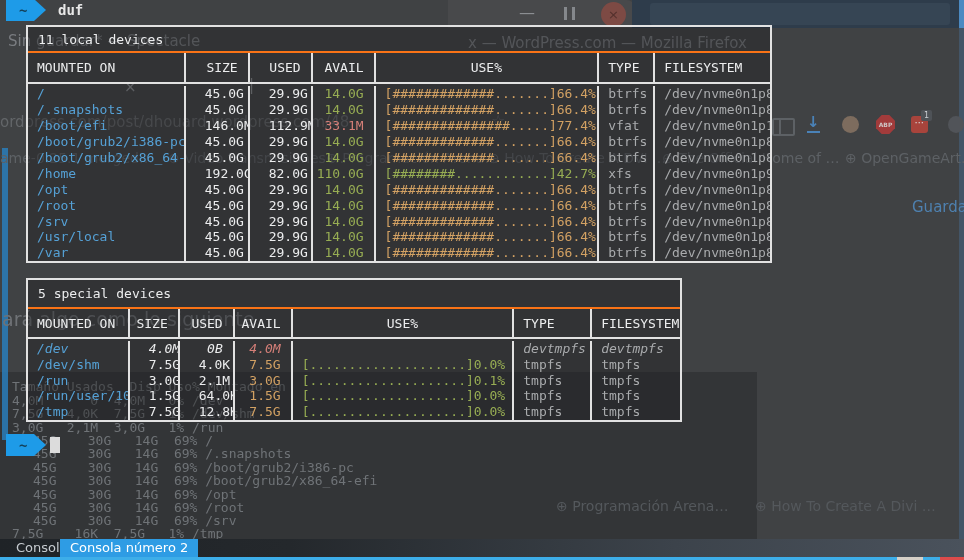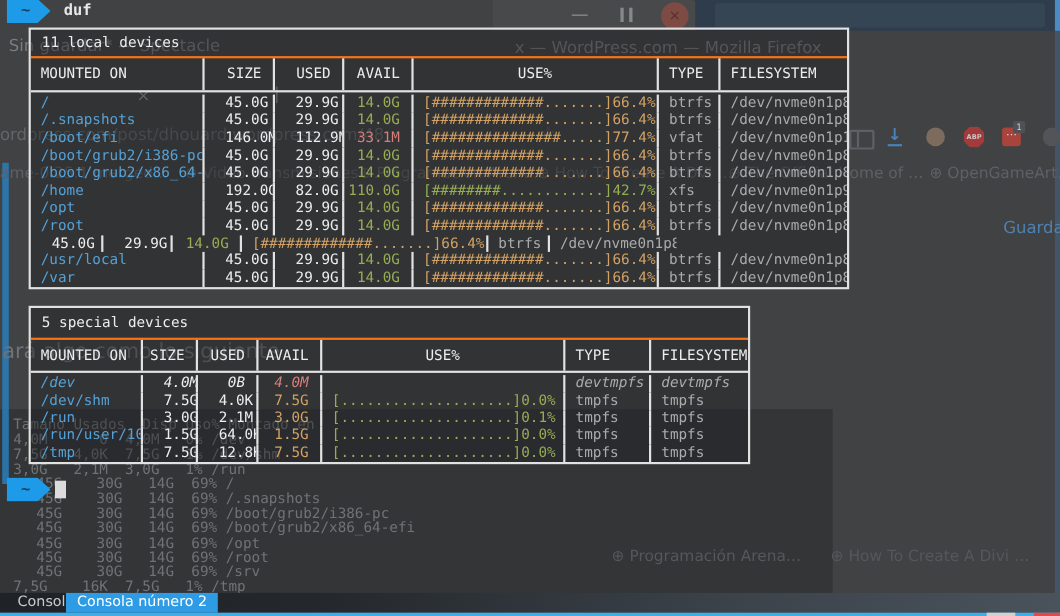--- a/index.html
+++ b/index.html
@@ -226,20 +226,21 @@
           <div class="tbl-row" style="height: 15.95px; line-height: 15.95px;">
             <div class="cell al c-blue" style="width: 156px;">/root</div>
             <div class="cell ar c-white" style="width: 64px;">45.0G</div>
             <div class="cell ar c-white" style="width: 63px;">29.9G</div>
             <div class="cell ar c-green" style="width: 63px;">14.0G</div>
             <div class="cell usecell" style="width: 224px;"><span class="c-orange">[#############.......]</span><span class="c-orange">66.4%</span></div>
             <div class="cell al c-gray" style="width: 56px;">btrfs</div>
             <div class="cell al c-gray" style="width: 117px;">/dev/nvme0n1p8</div>
           </div>
           <div class="tbl-row" style="height: 15.95px; line-height: 15.95px;">
+            <div class="cell al c-blue" style="width: 156px;">/srv</div>
             <div class="cell ar c-white" style="width: 64px;">45.0G</div>
             <div class="cell ar c-white" style="width: 63px;">29.9G</div>
             <div class="cell ar c-green" style="width: 63px;">14.0G</div>
             <div class="cell usecell" style="width: 224px;"><span class="c-orange">[#############.......]</span><span class="c-orange">66.4%</span></div>
             <div class="cell al c-gray" style="width: 56px;">btrfs</div>
             <div class="cell al c-gray" style="width: 117px;">/dev/nvme0n1p8</div>
           </div>
           <div class="tbl-row" style="height: 15.95px; line-height: 15.95px;">
             <div class="cell al c-blue" style="width: 156px;">/usr/local</div>
             <div class="cell ar c-white" style="width: 64px;">45.0G</div>

